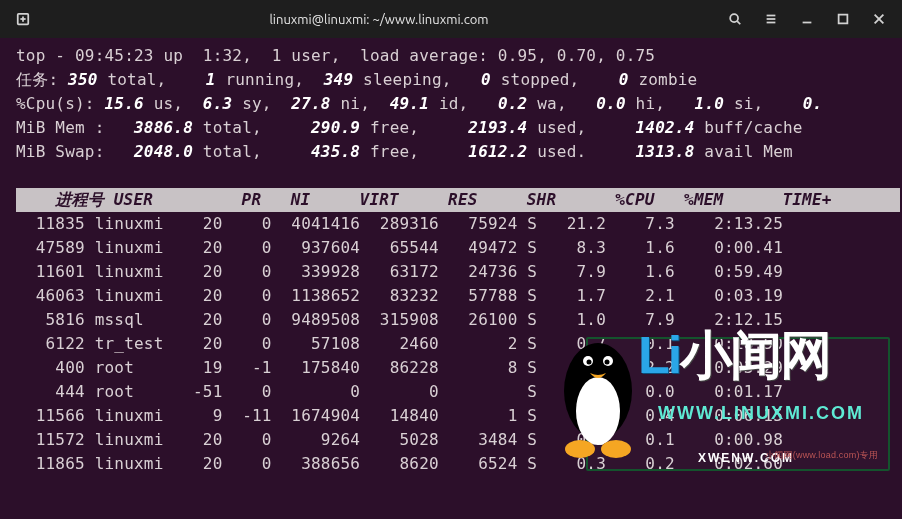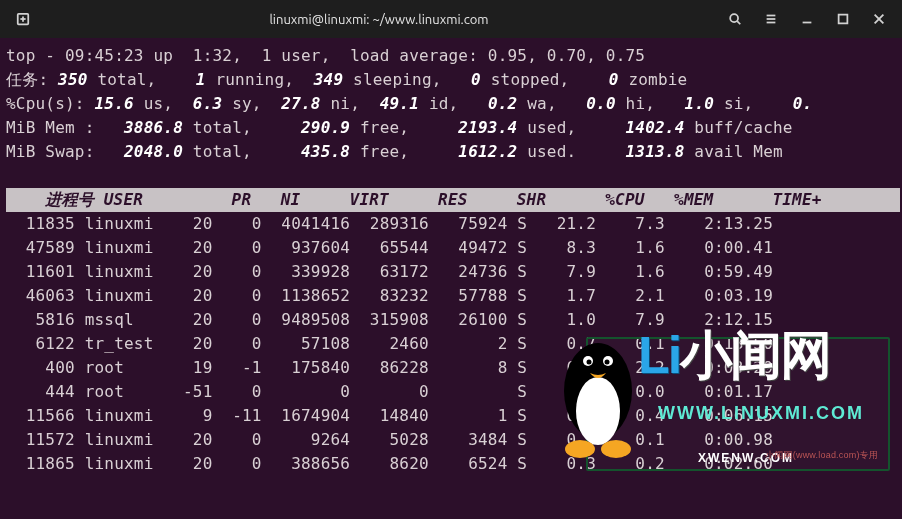--- a/index.html
+++ b/index.html
@@ -42,21 +42,21 @@
     opacity: 0.9;
   }
   .tb-btn svg { width: 14px; height: 14px; stroke: currentColor; fill: none; stroke-width: 2; }
   .term {
     flex: 1;
     background: var(--bg);
     color: var(--fg);
     font-size: 16px;
     line-height: 24px;
     letter-spacing: 0.2px;
-    padding: 6px 2px 0 6px;
+    padding: 6px 2px 0 16px;
     white-space: pre;
     position: relative;
   }
   .line { display: block; }
   .b { color: var(--bold); font-weight: bold; font-style: italic; }
   .hdr {
     background: var(--header-bg);
     color: var(--header-fg);
     font-weight: bold;
     display: inline-block;

